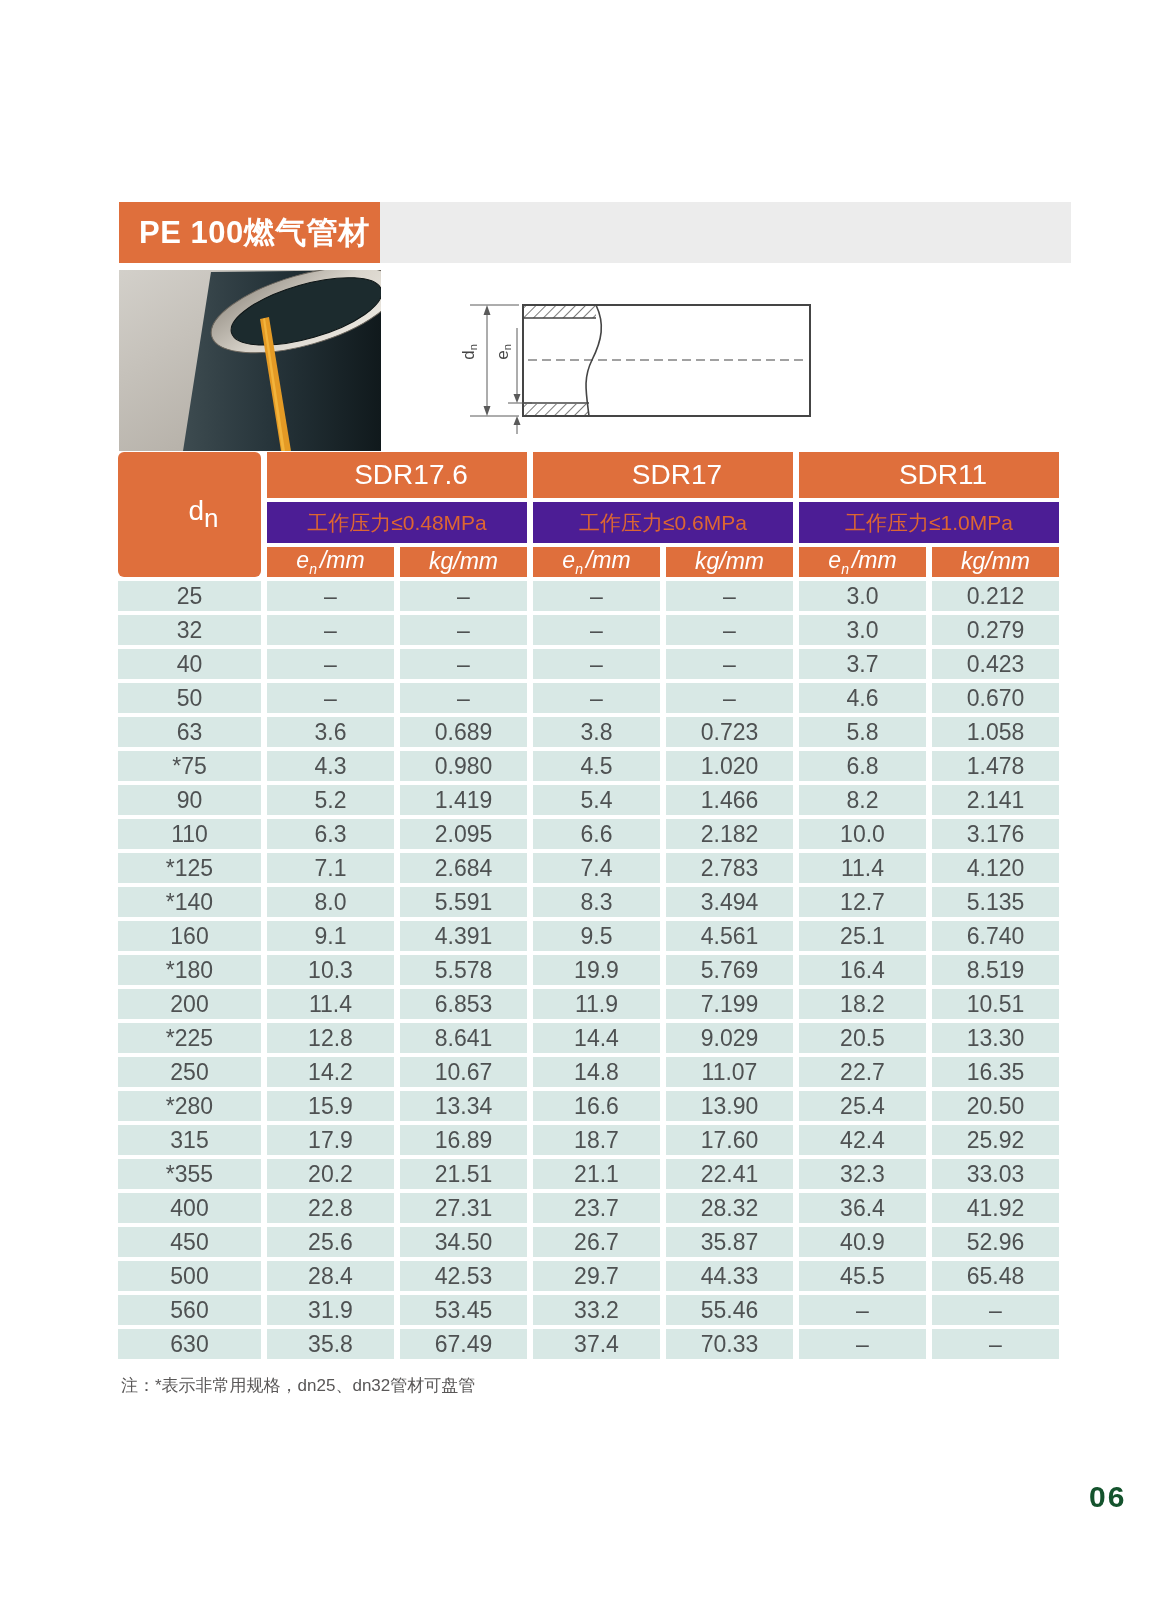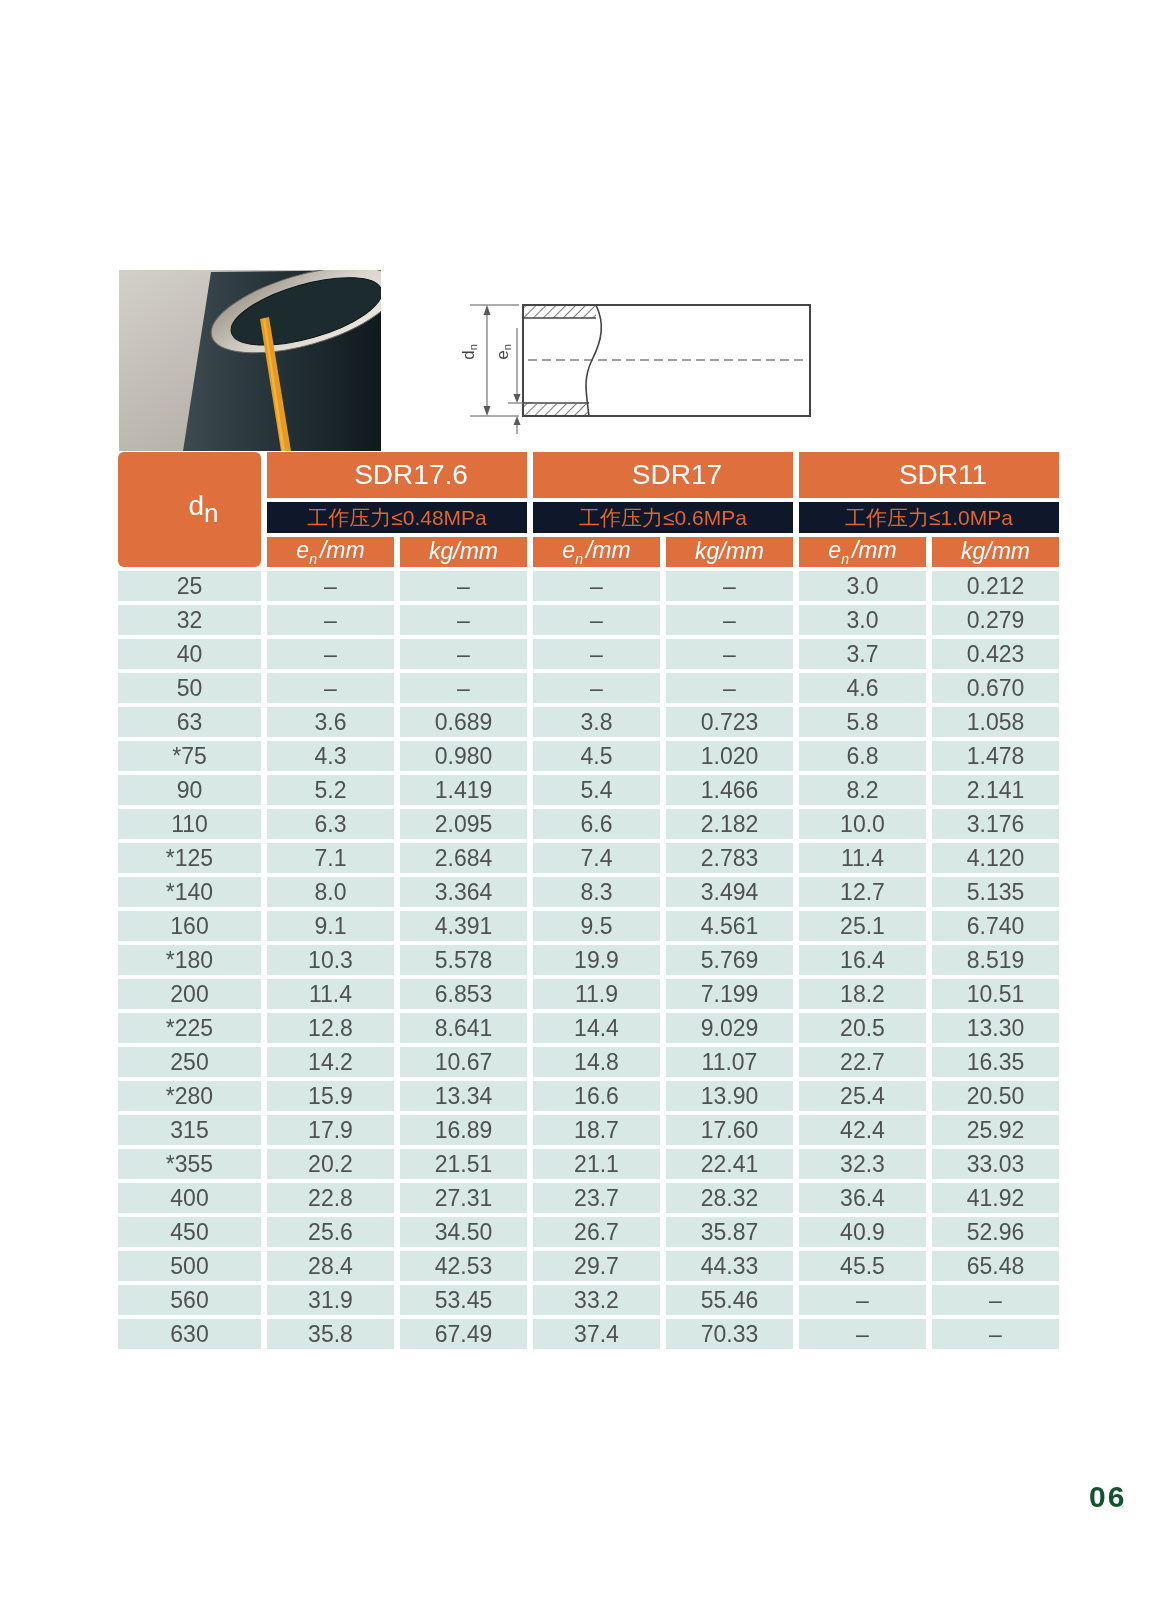--- a/index.html
+++ b/index.html
@@ -29,21 +29,21 @@
   }
   table.spec col.c-dn{width:143px;}
   table.spec col.c-val{width:127px;}
   table.spec th,table.spec td{
     text-align:center;vertical-align:middle;padding:0;font-weight:normal;overflow:hidden;white-space:nowrap;
   }
   th.cell-orange{background:#df6f3c;color:#ffffff;}
   th.dn-head{font-size:44px;border-radius:6px;}
   th.dn-head sub{font-size:26px;}
   tr.row-sdr th{height:46px;font-size:28px;padding-left:28px;}
-  tr.row-press th{height:31px;background:#0f172a;color:#dd6631;font-size:21px;}
+  tr.row-press th{height:41px;background:#4c1d95;color:#dd6631;font-size:21px;}
   tr.row-units th{height:29px;font-size:23px;font-style:italic;}
   tr.row-units sub{font-size:14px;}
   tr.row-units .u-suffix{margin-left:3px;}
   table.spec td{background:#d8e8e5;color:#4e5152;font-size:23px;height:30px;line-height:30px;}
 
   
   .notes{position:absolute;left:121px;top:1372px;color:#595757;font-size:17px;line-height:1.65;}
   .notes .note-line2{padding-left:38px;}
 
   
@@ -52,20 +52,25 @@
     font-size:30px;font-weight:bold;letter-spacing:2px;
   }
 
   svg text{font-family:"Liberation Sans","DejaVu Sans",sans-serif;}
 </style>
 </head>
 <body>
 
 <div class="page">
 
+  <div class="banner">
+    <div class="title-box">
+      <span>PE 100燃气管材</span>
+    </div>
+  </div>
 
   <div class="photo">
     <svg width="262" height="181" viewBox="0 0 262 181">
       <defs>
         <linearGradient id="bgGrad" x1="0" y1="0" x2="1" y2="1">
           <stop offset="0" stop-color="#d3d0ca"></stop>
           <stop offset="0.6" stop-color="#b8b3ab"></stop>
           <stop offset="1" stop-color="#a39e96"></stop>
         </linearGradient>
         <linearGradient id="bodyGrad" x1="0" y1="0" x2="1" y2="0">
@@ -243,21 +248,21 @@
           <td>7.1</td>
           <td>2.684</td>
           <td>7.4</td>
           <td>2.783</td>
           <td>11.4</td>
           <td>4.120</td>
         </tr>
         <tr>
           <td>*140</td>
           <td>8.0</td>
-          <td>3.364</td>
+          <td>5.591</td>
           <td>8.3</td>
           <td>3.494</td>
           <td>12.7</td>
           <td>5.135</td>
         </tr>
         <tr>
           <td>160</td>
           <td>9.1</td>
           <td>4.391</td>
           <td>9.5</td>
@@ -370,17 +375,18 @@
           <td>67.49</td>
           <td>37.4</td>
           <td>70.33</td>
           <td>–</td>
           <td>–</td>
         </tr>
       </tbody>
   </table>
 
   <div class="notes">
+    <div class="note-line1">注：*表示非常用规格，dn25、dn32管材可盘管</div>
   </div>
 
   <div class="page-number">06</div>
 
 </div>
 
 </body></html>

